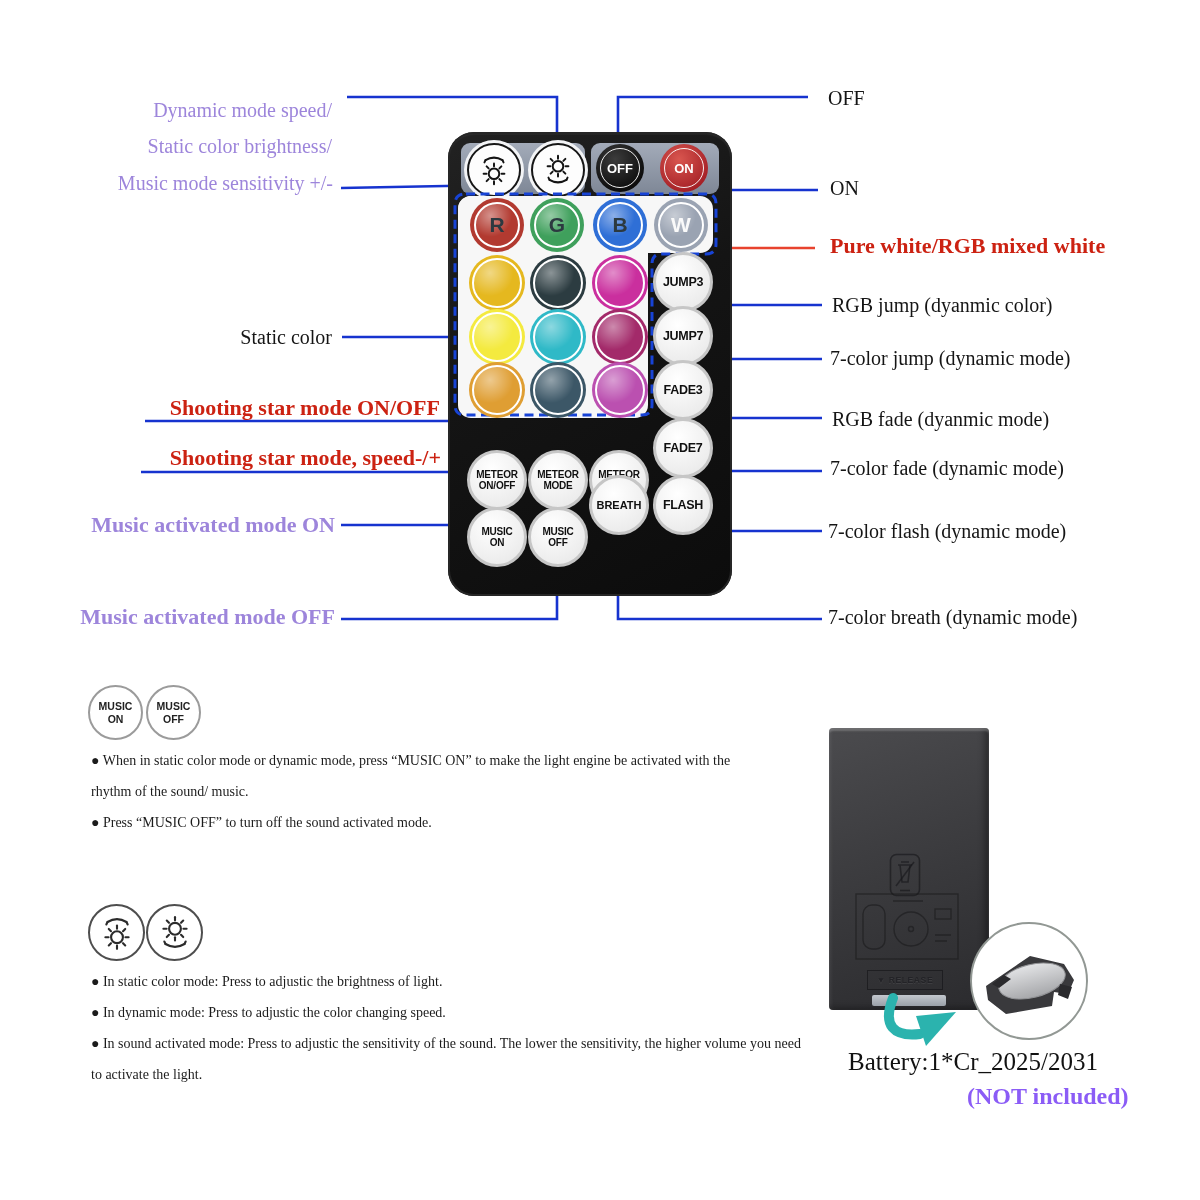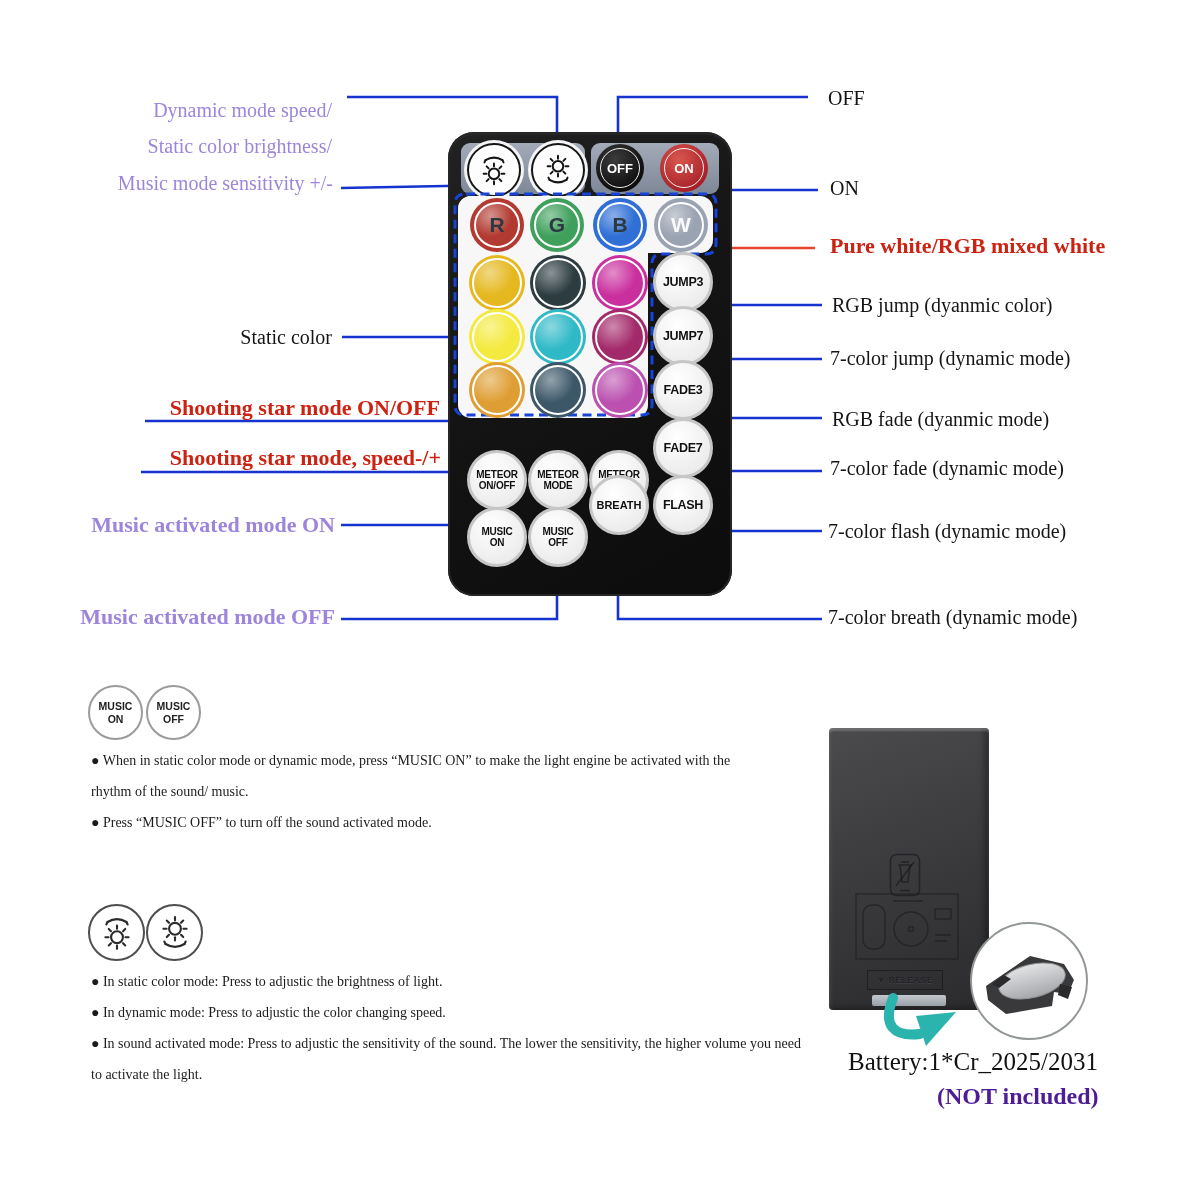--- a/index.html
+++ b/index.html
@@ -67,21 +67,21 @@
                        inset 3px 0 3px rgba(255,255,255,.05);margin-left:37px;}
   .bat-el{position:absolute;}
   .release{border:1.5px solid rgba(18,18,22,.6);color:#232327;
            display:flex;align-items:center;justify-content:center;
            font:bold 8.5px "Liberation Sans",sans-serif;letter-spacing:.6px;
            text-shadow:0 1px 0 rgba(255,255,255,.07);}
   .slot{background:linear-gradient(#c3c8ce,#9aa0a8);border-radius:2px;}
   .inset-circle{position:absolute;left:970px;top:922px;width:114px;height:114px;
                 border-radius:50%;background:#fff;border:2px solid #929894;overflow:hidden;}
   .bat-line1{position:absolute;left:848px;top:1048px;font-size:25px;color:#111;}
-  .bat-line2{position:absolute;left:937px;top:1083px;font-size:24px;font-weight:bold;color:#4c1d95;}
+  .bat-line2{position:absolute;left:967px;top:1083px;font-size:24px;font-weight:bold;color:#8b5cf6;}
 </style>
 </head>
 <body>
 
 <div class="stage">
 
   <svg class="callout-svg" width="1200" height="1200">
     <g stroke="#1633cf" stroke-width="2.6" fill="none">
       <path d="M347 97 H557 V146"></path>
       <path d="M341 188 L497 185"></path>

